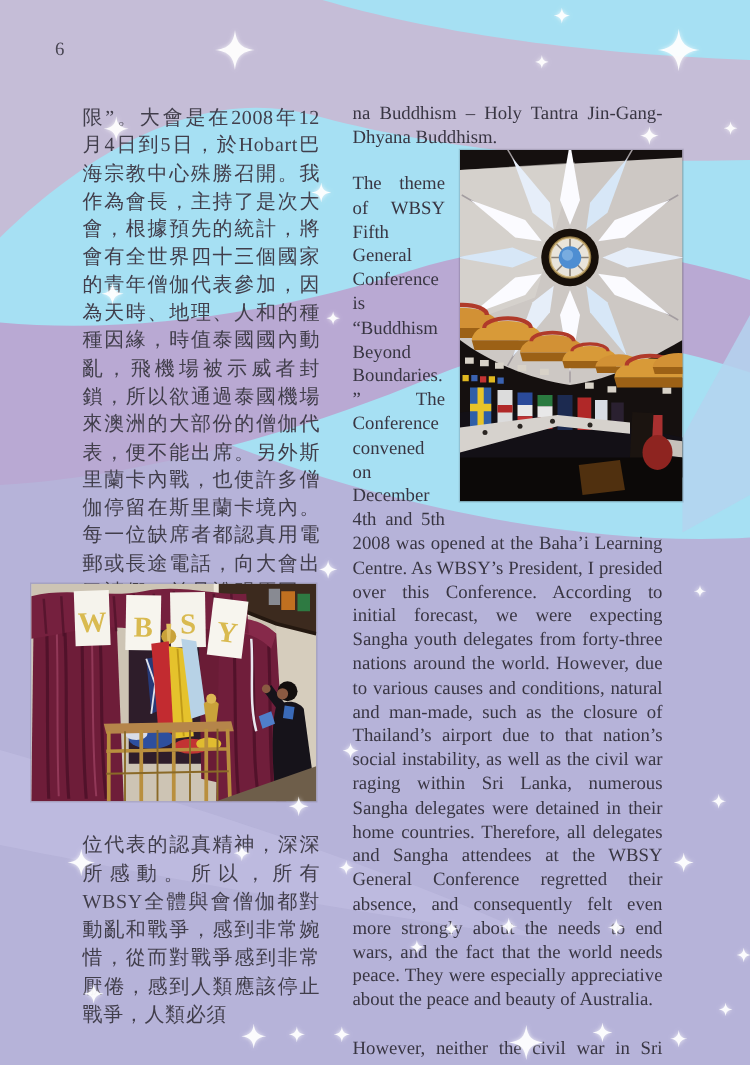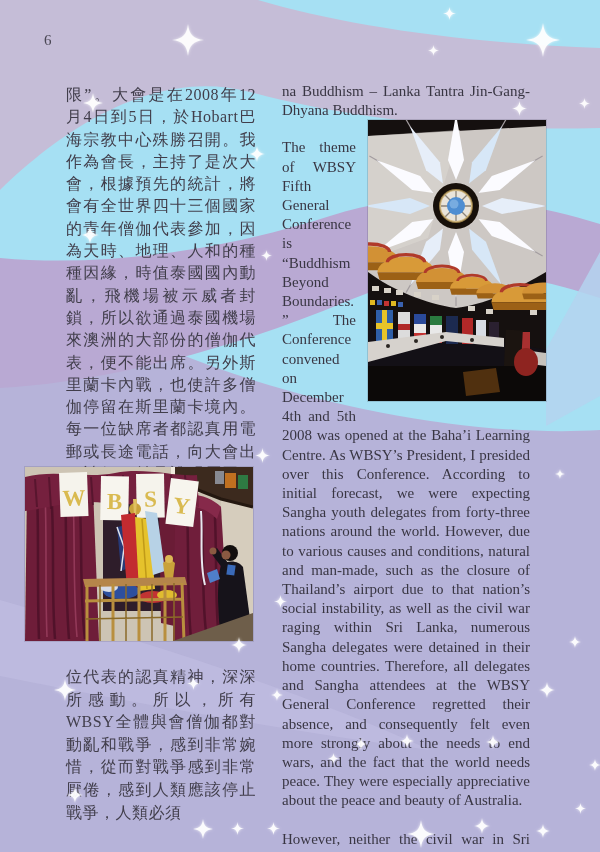--- a/index.html
+++ b/index.html
@@ -62,21 +62,21 @@
 
 <div id="left-col" class="layer">
   <p class="cn">限”。大會是在2008年12月4日到5日，於Hobart巴海宗教中心殊勝召開。我作為會長，主持了是次大會，根據預先的統計，將會有全世界四十三個國家的青年僧伽代表參加，因為天時、地理、人和的種種因緣，時值泰國國內動亂，飛機場被示威者封鎖，所以欲通過泰國機場來澳洲的大部份的僧伽代表，便不能出席。另外斯里蘭卡內戰，也使許多僧伽停留在斯里蘭卡境內。每一位缺席者都認真用電郵或長途電話，向大會出了請假，並且說明原因。我們為每一</p>
 </div>
 
 <div id="left-col-2" class="layer">
   <p class="cn cn2">位代表的認真精神，深深所感動。所以，所有WBSY全體與會僧伽都對動亂和戰爭，感到非常婉惜，從而對戰爭感到非常厭倦，感到人類應該停止戰爭，人類必須</p>
 </div>
 
 <div id="right-col" class="layer">
-  <p class="en">na Buddhism – Lanka Tantra Jin-Gang-Dhyana Buddhism.</p>
+  <p class="en">na Buddhism – Holy Tantra Jin-Gang-Dhyana Buddhism.</p>
 
   <figure id="photo-conference-hall" aria-label="Conference hall interior with white radial skylight ceiling, central round blue skylight, row of golden ceremonial umbrellas, national flags and delegates at white tables">
     <svg width="178" height="281" viewBox="0 0 178 281">
       <rect width="178" height="281" fill="#15100f"></rect>
 
       <path d="M0,16 L178,6 L178,152 C140,174 116,184 88,188 C58,184 24,170 0,152 Z" fill="#cdc8c4"></path>
       <path d="M0,16 L92,10 L60,118 L0,140 Z" fill="#dcd8d4" opacity="0.55"></path>
       <g transform="translate(88,86)">
         <defs>
           <path id="cr" d="M0,-28 L0,-100"></path>

